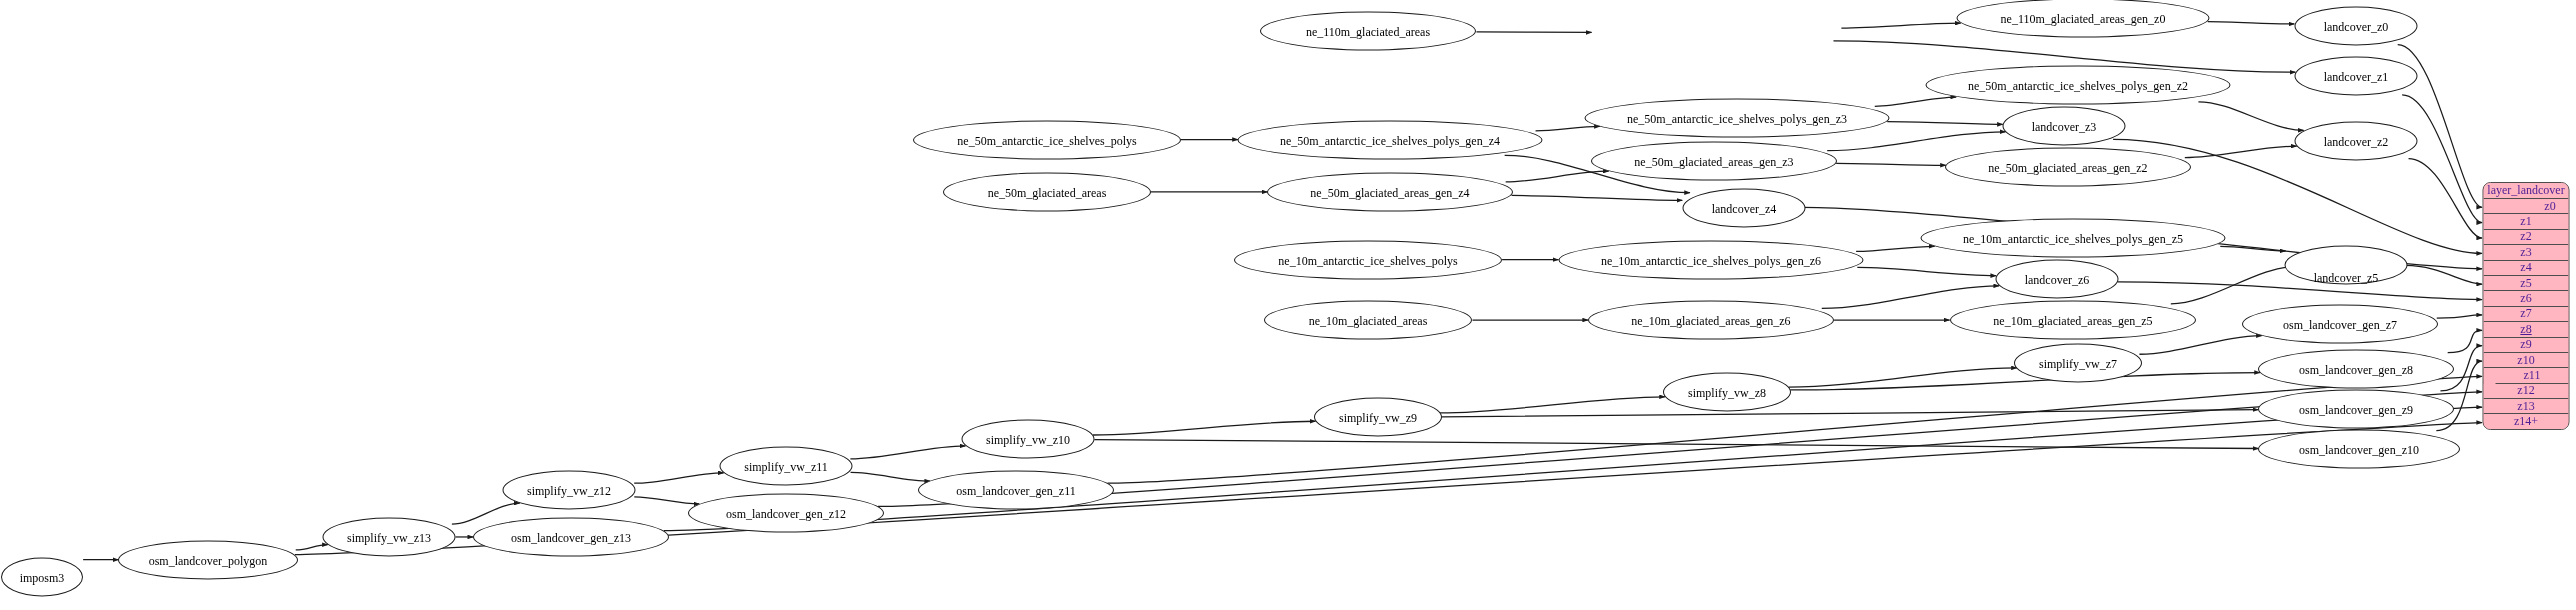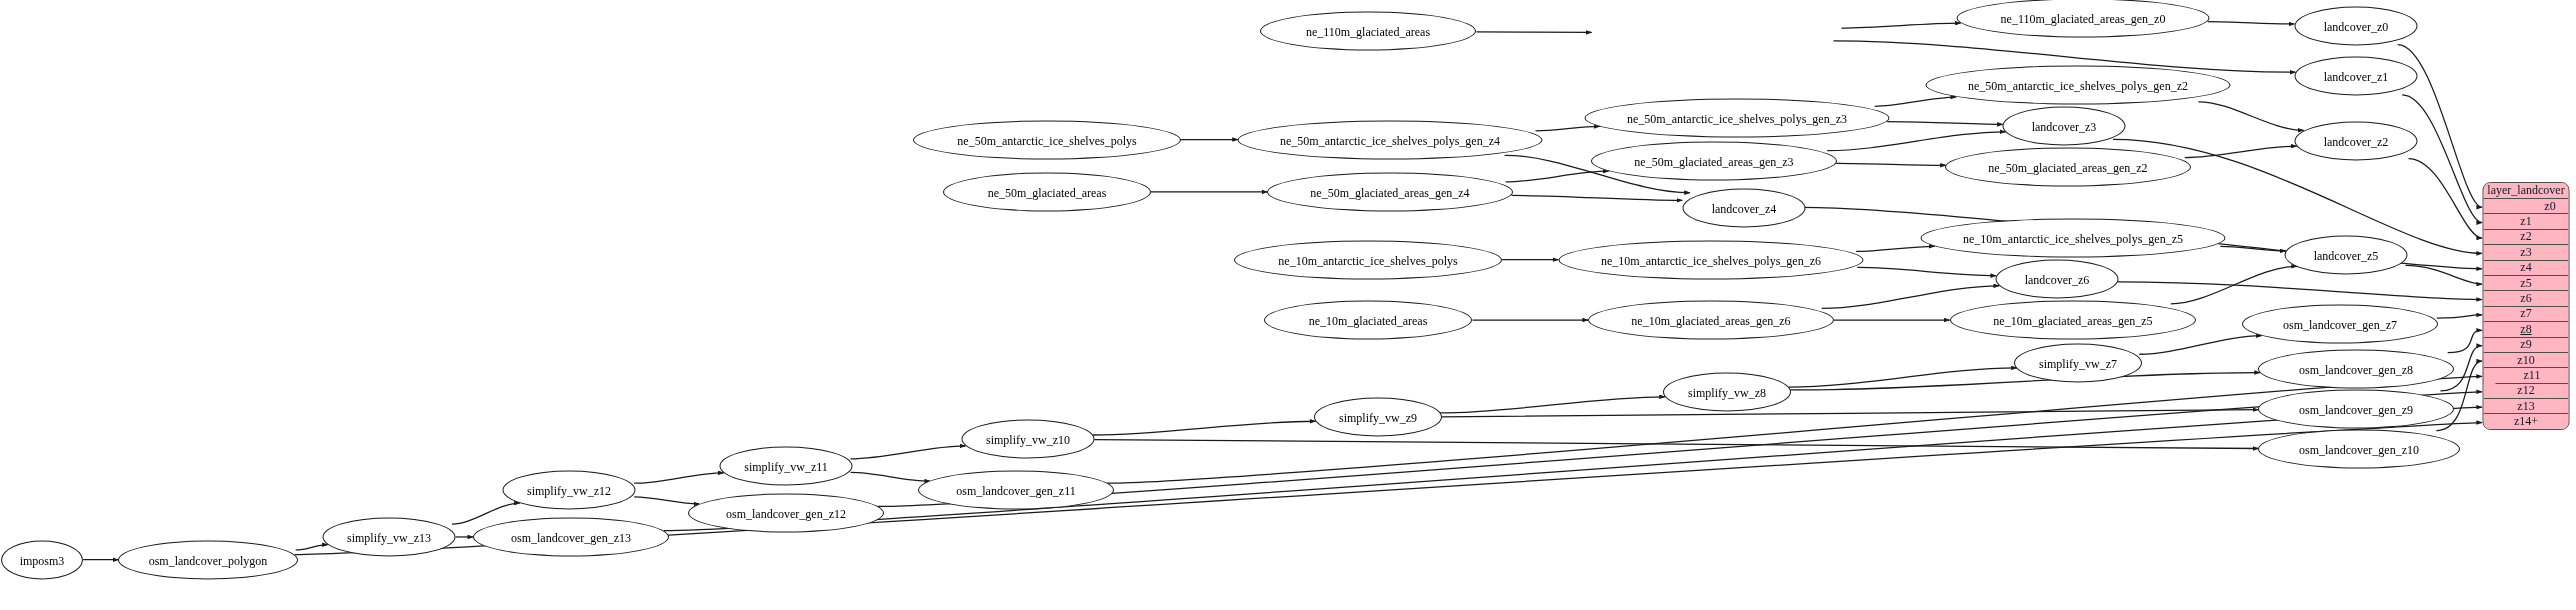--- a/index.html
+++ b/index.html
@@ -63,21 +63,21 @@
     display: flex;
     flex-direction: column;
   }
   .record-row {
     box-sizing: border-box;
     display: flex;
     align-items: center;
     justify-content: center;
     border-bottom: 0.9px solid #4d4d4d;
     background: #ffb6c1;
-    color: #0f172a;
+    color: #4c1d95;
     font-size: 12px;
     white-space: nowrap;
   }
   .record-row:last-child {
     border-bottom: none;
   }
   .record-row.header {
     font-size: 12px;
   }
 </style>
@@ -143,21 +143,21 @@
         <path d="M4285.9731502791055,686.4006134443323 C4345.9731502791055,686.4006134443323 4326,607 4359,607" fill="none" stroke="#1a1a1a" stroke-width="2.2" marker-end="url(#arrowhead)"></path>
         <path d="M4278.7481294854,756.1767814953914 C4338.7481294854,756.1767814953914 4326,634 4359,634" fill="none" stroke="#1a1a1a" stroke-width="2.2" marker-end="url(#arrowhead)"></path>
         <path d="M1945.0942330885696,848.5703235179682 C2205.0942330885696,848.5703235179682 4216,661 4359,661" fill="none" stroke="#1a1a1a" stroke-width="2.2" marker-end="url(#arrowhead)"></path>
         <path d="M1541.7569370259014,889.4420571665491 C1801.7569370259014,889.4420571665491 4216,688 4359,688" fill="none" stroke="#1a1a1a" stroke-width="2.2" marker-end="url(#arrowhead)"></path>
         <path d="M1165.671504610914,931.9550020693007 C1425.671504610914,931.9550020693007 4216,715 4359,715" fill="none" stroke="#1a1a1a" stroke-width="2.2" marker-end="url(#arrowhead)"></path>
         <path d="M518.1350467347163,973.8223914235127 C778.1350467347163,973.8223914235127 4216,742 4359,742" fill="none" stroke="#1a1a1a" stroke-width="2.2" marker-end="url(#arrowhead)"></path>
       </g>
   </svg>
 
   <div id="node-layer">
-      <div class="node" style="left: 42px; top: 560px; width: 82px; height: 39px;">
+      <div class="node" style="left: 42px; top: 577px; width: 82px; height: 39px;">
         <span class="node-label">imposm3</span>
       </div>
       <div class="node" style="left: 208px; top: 560px; width: 180px; height: 39px;">
         <span class="node-label">osm_landcover_polygon</span>
       </div>
       <div class="node" style="left: 389px; top: 537px; width: 133px; height: 39px;">
         <span class="node-label">simplify_vw_z13</span>
       </div>
       <div class="node" style="left: 571px; top: 537px; width: 196px; height: 39px;">
         <span class="node-label">osm_landcover_gen_z13</span>
@@ -212,21 +212,21 @@
       </div>
       <div class="node" style="left: 1711px; top: 260px; width: 305px; height: 39px;">
         <span class="node-label">ne_10m_antarctic_ice_shelves_polys_gen_z6</span>
       </div>
       <div class="node" style="left: 2073px; top: 238px; width: 305px; height: 39px;">
         <span class="node-label">ne_10m_antarctic_ice_shelves_polys_gen_z5</span>
       </div>
       <div class="node" style="left: 2057px; top: 279px; width: 123px; height: 39px;">
         <span class="node-label">landcover_z6</span>
       </div>
-      <div class="node" style="left: 2346px; top: 255px; width: 123px; height: 39px;">
+      <div class="node" style="left: 2346px; top: 265px; width: 123px; height: 39px; align-items: flex-end;">
         <span class="node-label">landcover_z5</span>
       </div>
       <div class="node" style="left: 1047px; top: 192px; width: 208px; height: 39px;">
         <span class="node-label">ne_50m_glaciated_areas</span>
       </div>
       <div class="node" style="left: 1390px; top: 192px; width: 246px; height: 39px;">
         <span class="node-label">ne_50m_glaciated_areas_gen_z4</span>
       </div>
       <div class="node" style="left: 1714px; top: 161px; width: 246px; height: 39px;">
         <span class="node-label">ne_50m_glaciated_areas_gen_z3</span>

